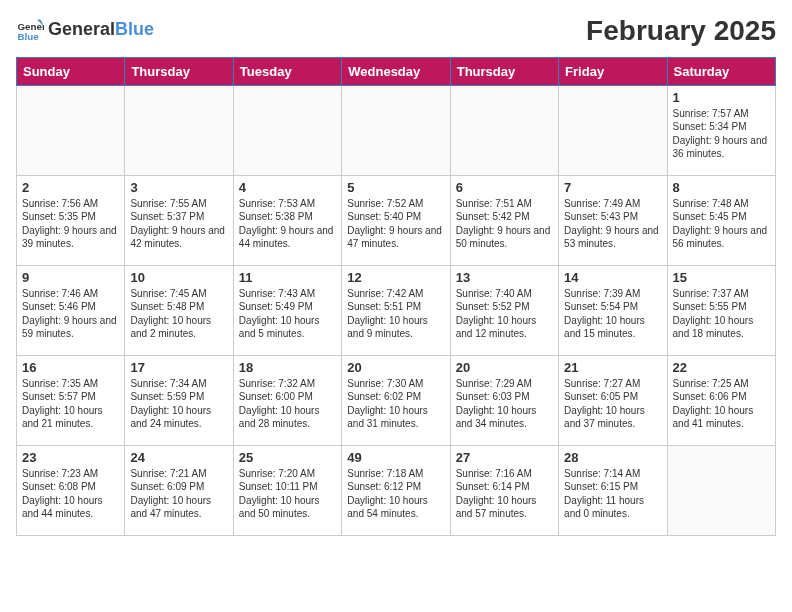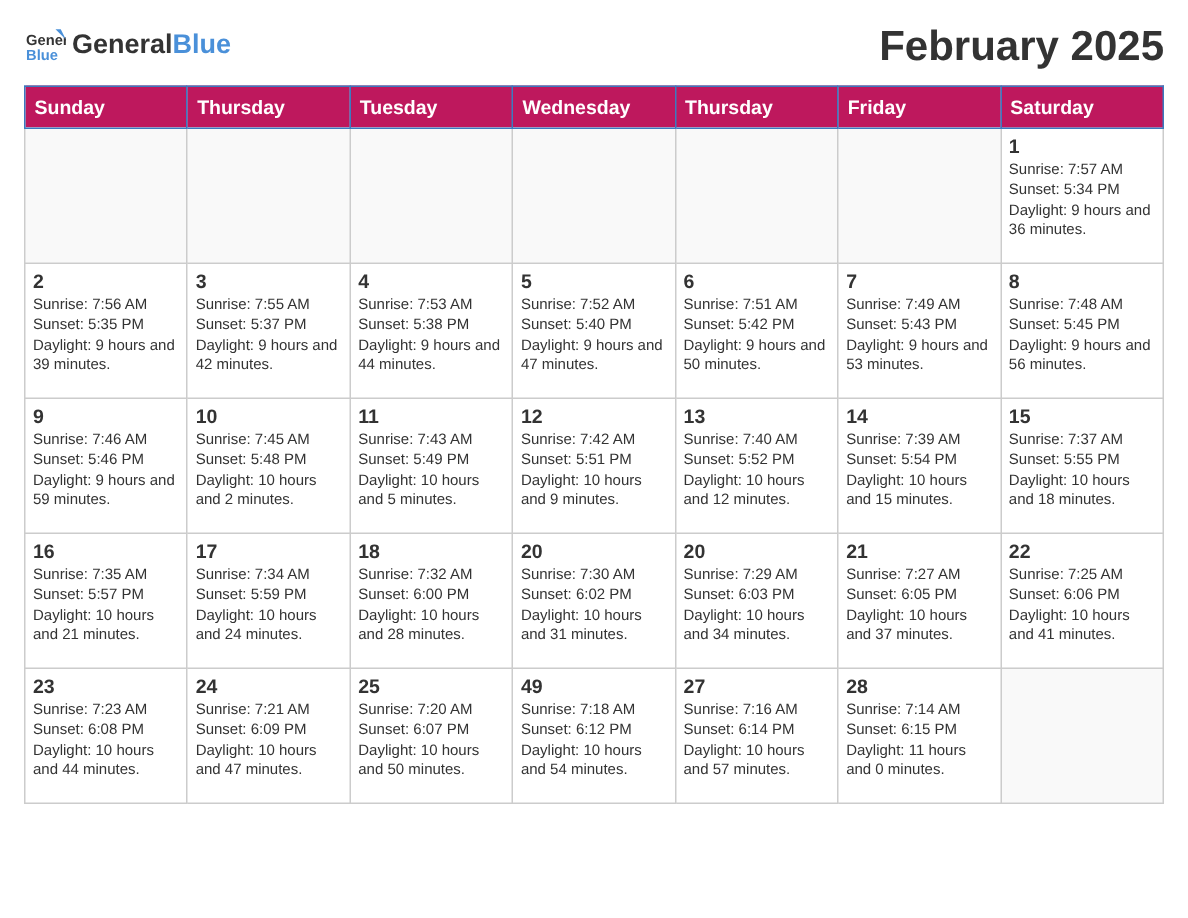--- a/index.html
+++ b/index.html
@@ -280,21 +280,21 @@
         </td>
         <td>
           <span class="day-number">24</span>
           <div class="day-info">Sunrise: 7:21 AM
 Sunset: 6:09 PM
 Daylight: 10 hours and 47 minutes.</div>
         </td>
         <td>
           <span class="day-number">25</span>
           <div class="day-info">Sunrise: 7:20 AM
-Sunset: 6:07 PM
+Sunset: 10:11 PM
 Daylight: 10 hours and 50 minutes.</div>
         </td>
         <td>
           <span class="day-number">49</span>
           <div class="day-info">Sunrise: 7:18 AM
 Sunset: 6:12 PM
 Daylight: 10 hours and 54 minutes.</div>
         </td>
         <td>
           <span class="day-number">27</span>

